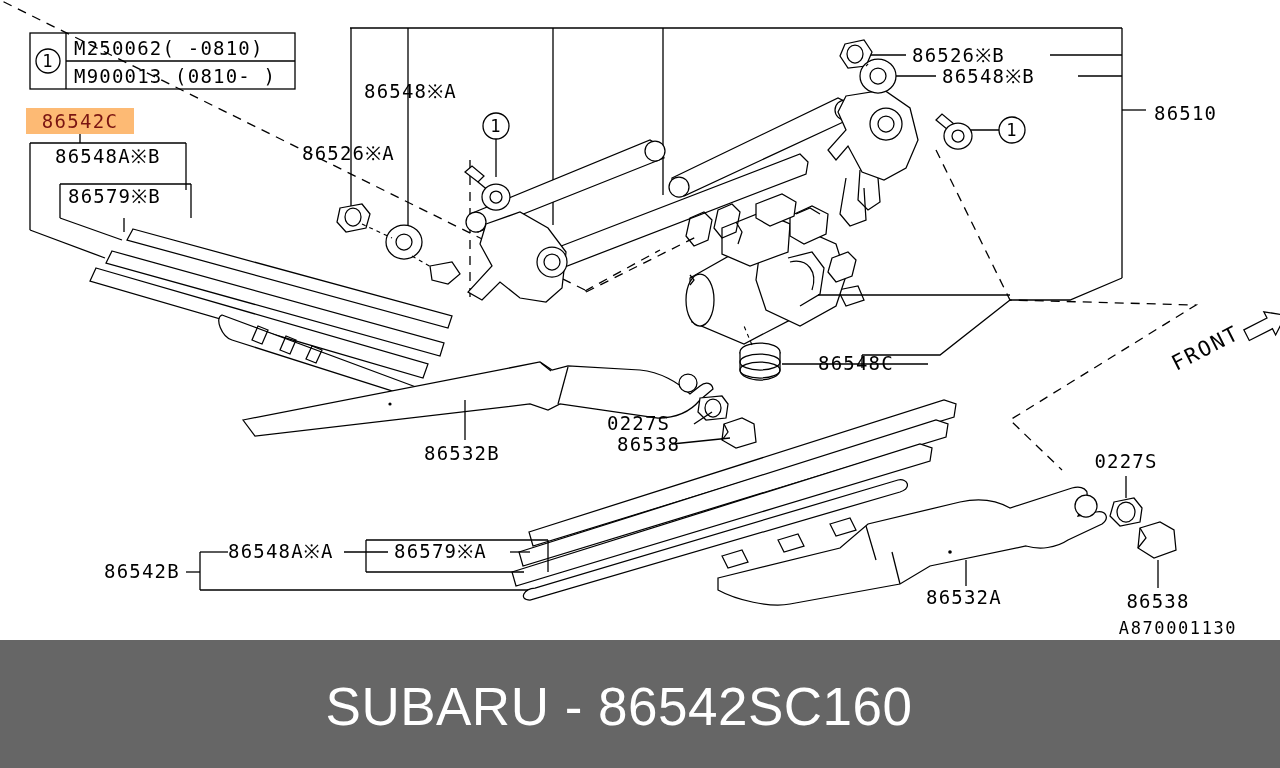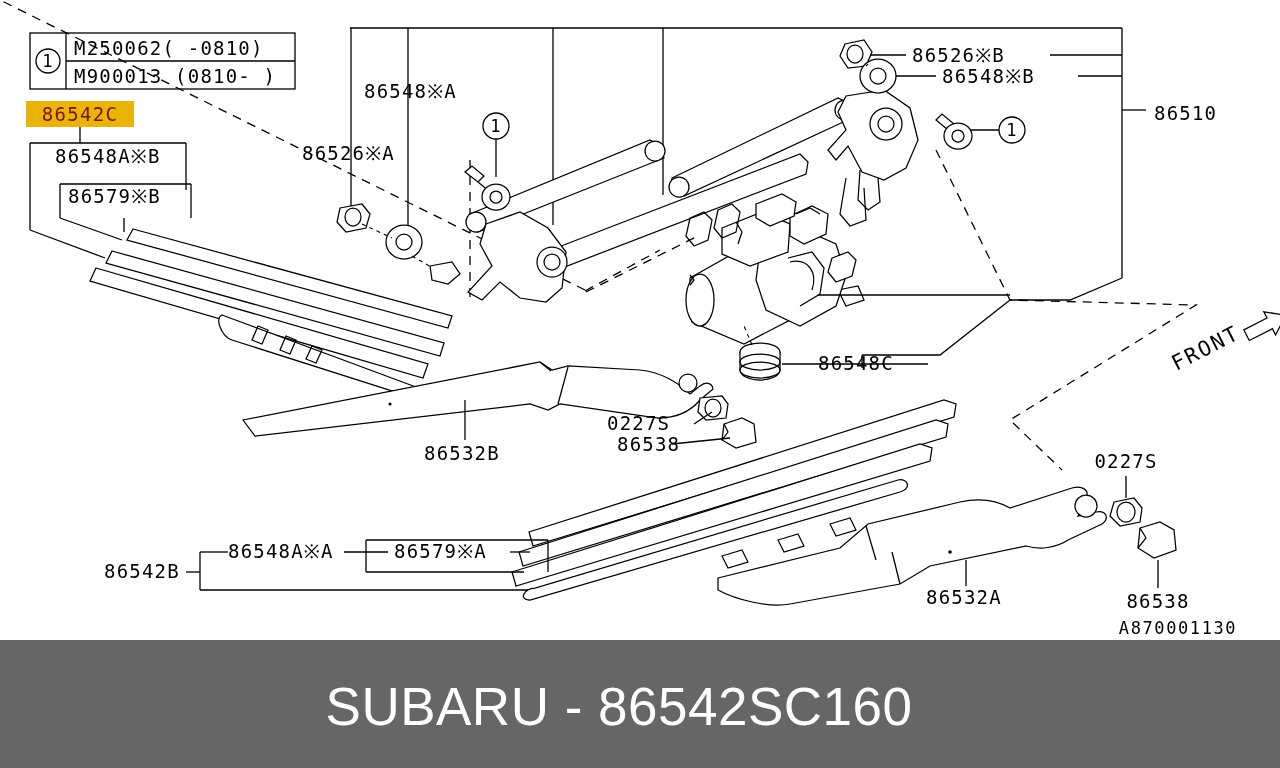--- a/index.html
+++ b/index.html
@@ -40,23 +40,23 @@
     letter-spacing: 0.5px;
     white-space: pre;
     line-height: 1;
     margin-top: 4px;
   }
   .footer-gap { display: inline-block; width: 42px; }
 
   
   .highlight-label {
     position: absolute;
-    left: 26px; top: 101px;
+    left: 26px; top: 108px;
     width: 108px; height: 26px;
-    background: #eab308;
+    background: #fdba74;
     color: #7a1512;
     font-family: "DejaVu Sans Mono", monospace;
     font-size: 19px;
     letter-spacing: 1.3px;
     display: flex;
     align-items: center;
     justify-content: center;
     line-height: 1;
   }
   

